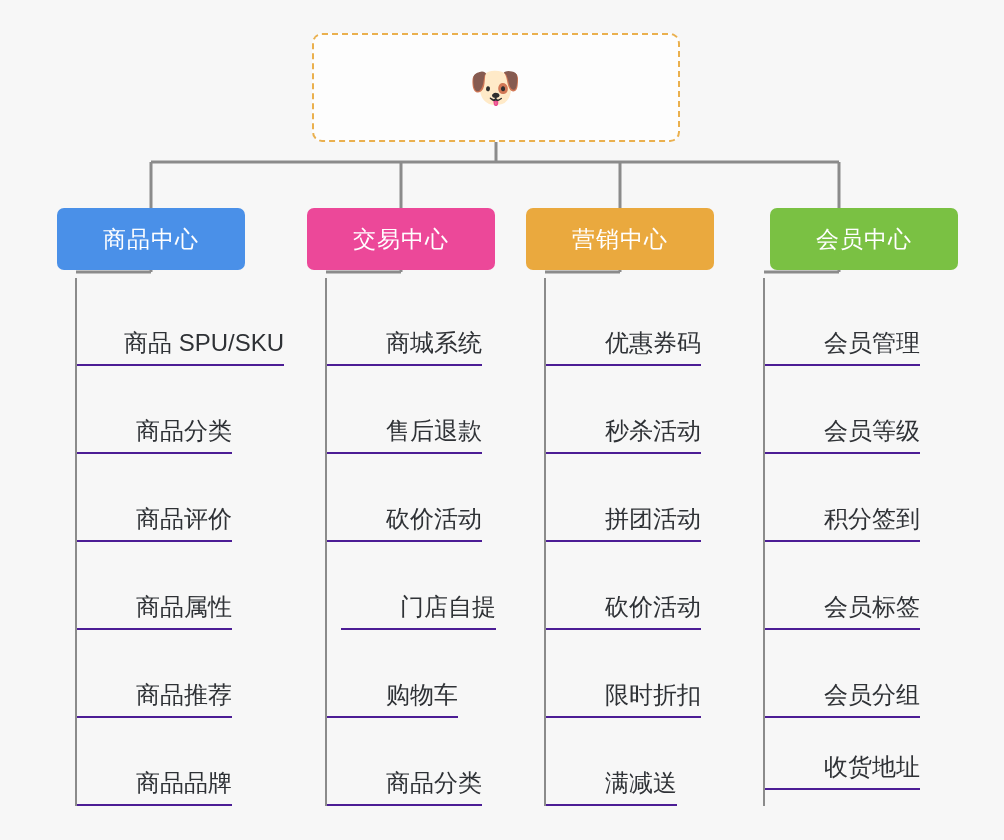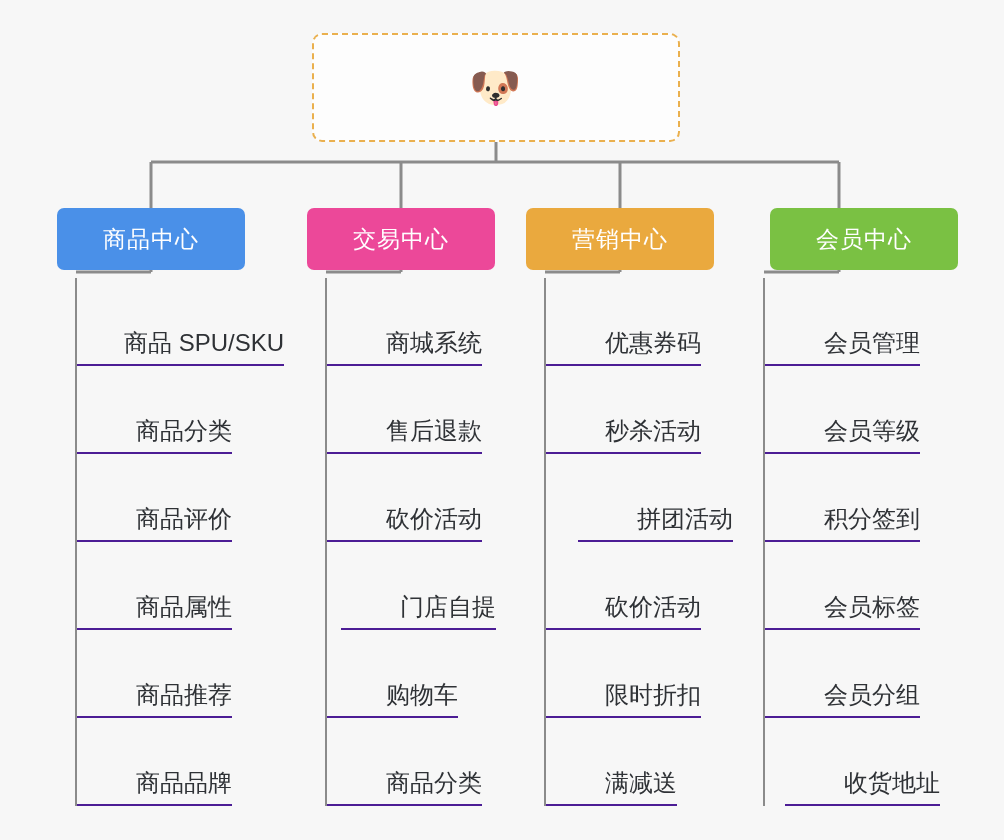--- a/index.html
+++ b/index.html
@@ -159,21 +159,21 @@
         <span>营销中心</span>
       </div>
       <div class="leaf-col" style="left: 544px; height: 528px;">
         <div class="leaf-rail" style="height: 528px;"></div>
         <div class="leaf-item" style="top: 0px; width: 155px;">
           <span class="leaf-label">优惠券码</span>
         </div>
         <div class="leaf-item" style="top: 88px; width: 155px;">
           <span class="leaf-label">秒杀活动</span>
         </div>
-        <div class="leaf-item" style="top: 176px; width: 155px; margin-left: 32px;">
+        <div class="leaf-item" style="top: 176px; width: 155px;">
           <span class="leaf-label">拼团活动</span>
         </div>
         <div class="leaf-item" style="top: 264px; width: 155px;">
           <span class="leaf-label">砍价活动</span>
         </div>
         <div class="leaf-item" style="top: 352px; width: 155px; padding-left: 37px;">
           <span class="leaf-label">限时折扣</span>
         </div>
         <div class="leaf-item" style="top: 440px; width: 131px;">
           <span class="leaf-label">满减送</span>
@@ -192,19 +192,19 @@
         </div>
         <div class="leaf-item" style="top: 176px; width: 155px;">
           <span class="leaf-label">积分签到</span>
         </div>
         <div class="leaf-item" style="top: 264px; width: 155px;">
           <span class="leaf-label">会员标签</span>
         </div>
         <div class="leaf-item" style="top: 352px; width: 155px;">
           <span class="leaf-label">会员分组</span>
         </div>
-        <div class="leaf-item" style="top: 440px; width: 155px; margin-left: 20px;">
+        <div class="leaf-item" style="top: 424px; width: 155px;">
           <span class="leaf-label">收货地址</span>
         </div>
       </div>
     </div>
 
 </div>
 
 </body></html>

